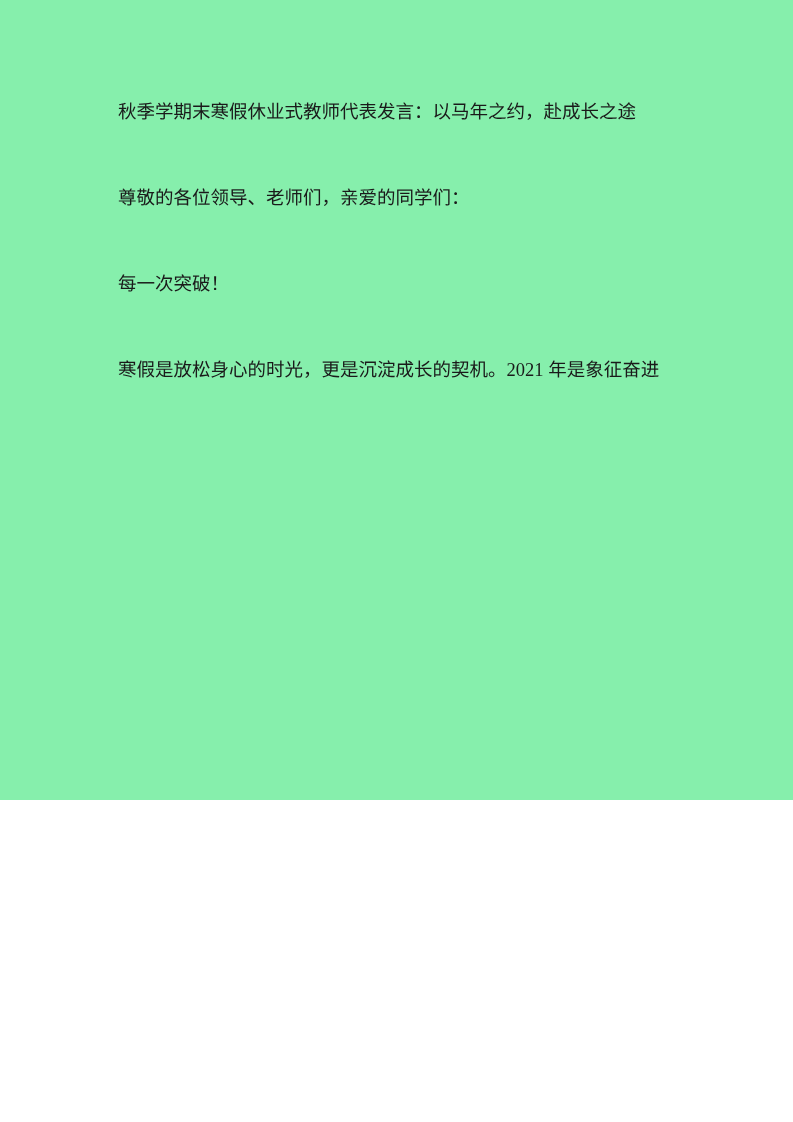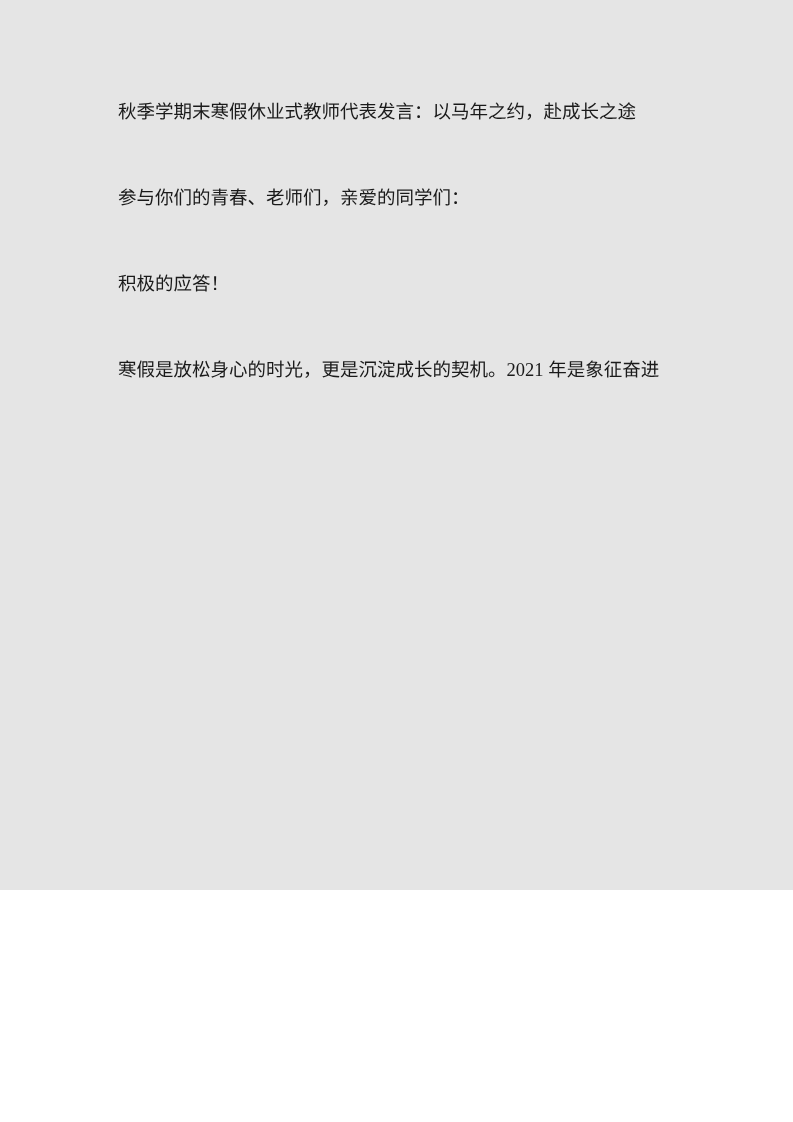--- a/index.html
+++ b/index.html
@@ -3,22 +3,22 @@
 <meta charset="utf-8">
 <style>
   html, body {
     margin: 0;
     padding: 0;
     background: #ffffff;
   }
   .page {
     position: relative;
     width: 793px;
-    height: 890px;
-    background: #e5e5e5;
+    height: 800px;
+    background: #86efac;
     overflow: hidden;
   }
   .content {
     box-sizing: border-box;
     width: 793px;
     padding: 92px 118px 0 118px;
     font-family: "Liberation Serif", "DejaVu Serif", serif;
     font-size: 18.5px;
     line-height: 41px;
     color: #1a1a1a;
@@ -30,17 +30,17 @@
     margin: 0 0 45px 0;
     word-break: break-all;
   }
 </style>
 </head>
 <body>
 
 <div class="page">
   <div class="content">
     <p>秋季学期末寒假休业式教师代表发言：以马年之约，赴成长之途</p>
-    <p>参与你们的青春、老师们，亲爱的同学们：</p>
-    <p>积极的应答！</p>
+    <p>尊敬的各位领导、老师们，亲爱的同学们：</p>
+    <p>每一次突破！</p>
     <p>寒假是放松身心的时光，更是沉淀成长的契机。2021 年是象征奋进</p>
   </div>
 </div>
 
 </body></html>

